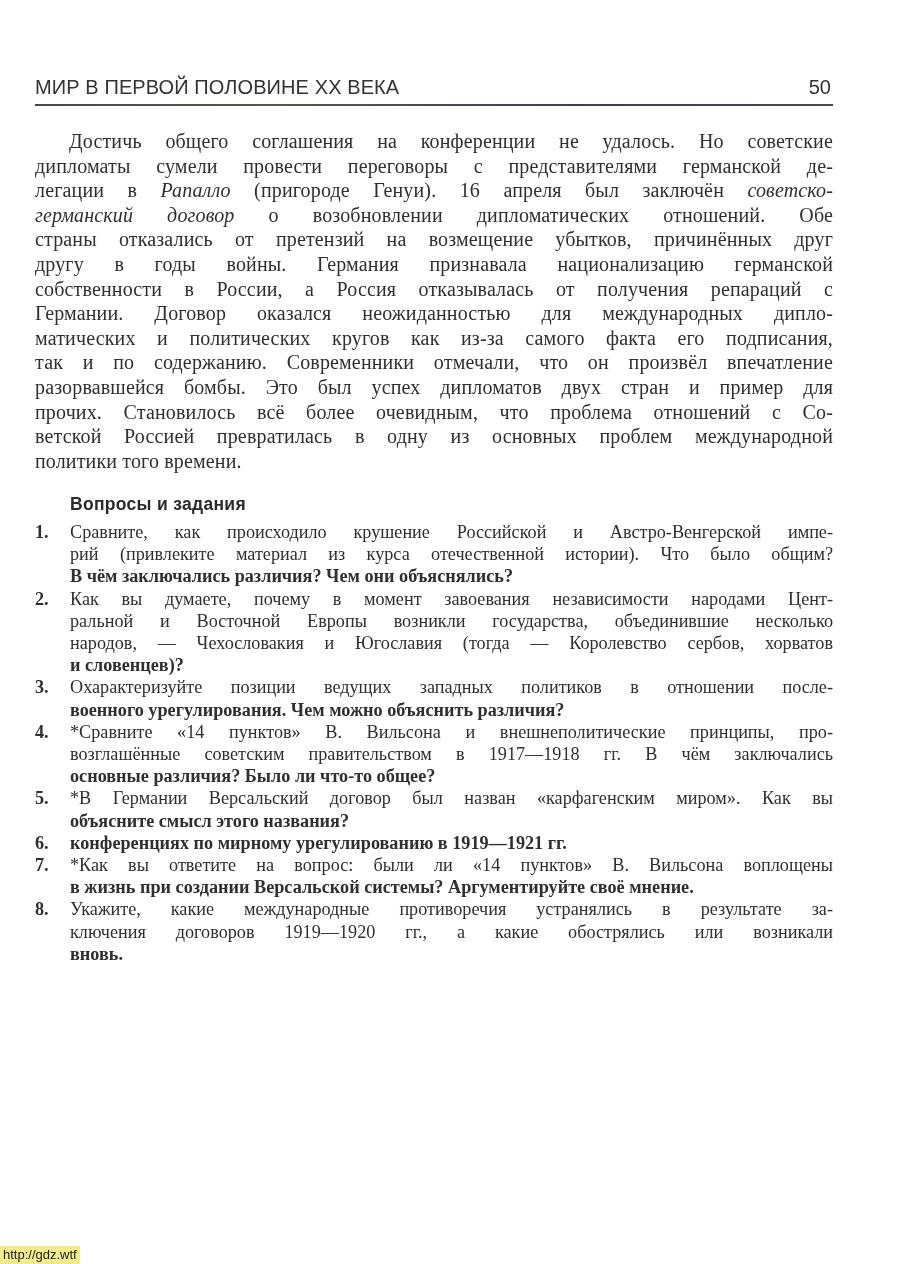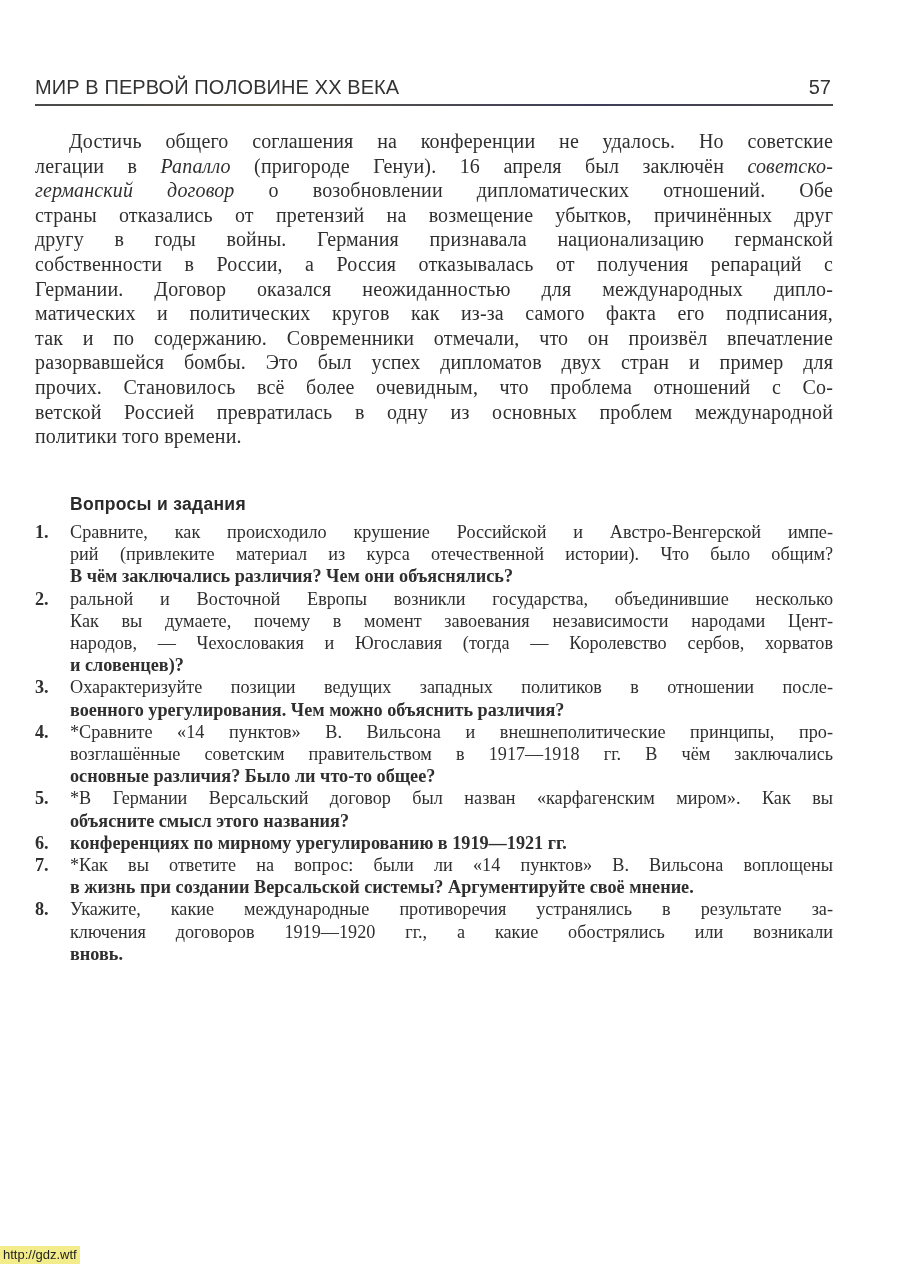--- a/index.html
+++ b/index.html
@@ -42,26 +42,27 @@
   .watermark {
     position: absolute; left: 0; top: 1246px; height: 18px; padding: 0 3px;
     background: #f3ec8a; font-family: "Liberation Sans", sans-serif; font-size: 13px; line-height: 18px; color: #222;
   }
 </style>
 </head>
 <body>
 
 <div class="page-header">
   <span class="title">МИР В ПЕРВОЙ ПОЛОВИНЕ XX ВЕКА</span>
-  <span class="pagenum">57</span>
+  <span class="pagenum">50</span>
 </div>
 <div class="header-rule"></div>
 
 <div class="body-text" id="body-text">
     <span class="line first">Достичь общего соглашения на конференции не удалось. Но советские</span>
+    <span class="line">дипломаты сумели провести переговоры с представителями германской де-</span>
     <span class="line">легации в <em>Рапалло</em> (пригороде Генуи). 16 апреля был заключён <em>советско-</em></span>
     <span class="line"><em>германский договор</em> о возобновлении дипломатических отношений. Обе</span>
     <span class="line">страны отказались от претензий на возмещение убытков, причинённых друг</span>
     <span class="line">другу в годы войны. Германия признавала национализацию германской</span>
     <span class="line">собственности в России, а Россия отказывалась от получения репараций с</span>
     <span class="line">Германии. Договор оказался неожиданностью для международных дипло-</span>
     <span class="line">матических и политических кругов как из-за самого факта его подписания,</span>
     <span class="line">так и по содержанию. Современники отмечали, что он произвёл впечатление</span>
     <span class="line">разорвавшейся бомбы. Это был успех дипломатов двух стран и пример для</span>
     <span class="line">прочих. Становилось всё более очевидным, что проблема отношений с Со-</span>
@@ -73,22 +74,22 @@
 
 <div class="questions" id="questions">
     <div class="q">
       <span class="num">1.</span>
       <span class="qline">Сравните, как происходило крушение Российской и Австро-Венгерской импе-</span>
       <span class="qline">рий (привлеките материал из курса отечественной истории). Что было общим?</span>
       <span class="qline last">В чём заключались различия? Чем они объяснялись?</span>
     </div>
     <div class="q">
       <span class="num">2.</span>
+      <span class="qline">Как вы думаете, почему в момент завоевания независимости народами Цент-</span>
       <span class="qline">ральной и Восточной Европы возникли государства, объединившие несколько</span>
-      <span class="qline">Как вы думаете, почему в момент завоевания независимости народами Цент-</span>
       <span class="qline">народов, — Чехословакия и Югославия (тогда — Королевство сербов, хорватов</span>
       <span class="qline last">и словенцев)?</span>
     </div>
     <div class="q">
       <span class="num">3.</span>
       <span class="qline">Охарактеризуйте позиции ведущих западных политиков в отношении после-</span>
       <span class="qline last">военного урегулирования. Чем можно объяснить различия?</span>
     </div>
     <div class="q">
       <span class="num">4.</span>

